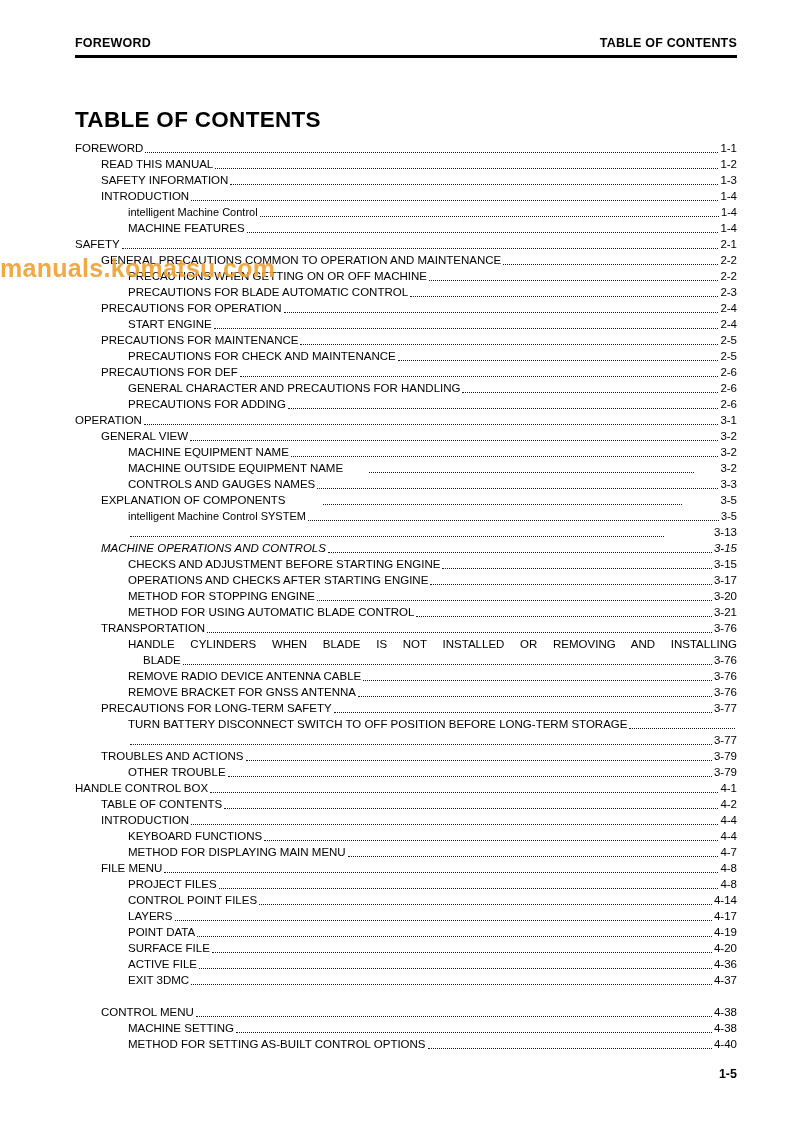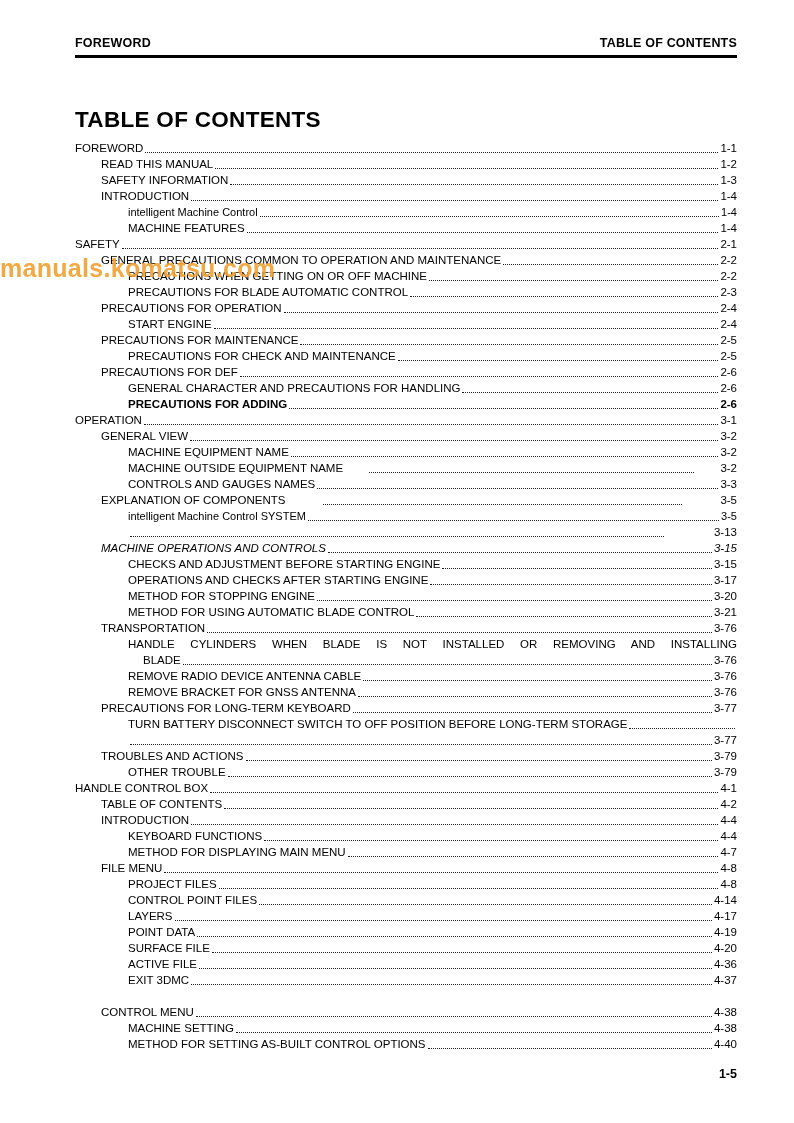--- a/index.html
+++ b/index.html
@@ -168,21 +168,21 @@
       <div class="toc-row" style="padding-left: 26px;">
     <span class="label">PRECAUTIONS FOR DEF</span>
     <span class="leader"></span>
     <span class="pagenum">2-6</span>
   </div>
       <div class="toc-row" style="padding-left: 53px;">
     <span class="label">GENERAL CHARACTER AND PRECAUTIONS FOR HANDLING</span>
     <span class="leader"></span>
     <span class="pagenum">2-6</span>
   </div>
-      <div class="toc-row" style="padding-left: 53px; font-weight: bold;">
+      <div class="toc-row" style="padding-left: 53px;">
     <span class="label">PRECAUTIONS FOR ADDING</span>
     <span class="leader"></span>
     <span class="pagenum">2-6</span>
   </div>
       <div class="toc-row" style="padding-left: 0px;">
     <span class="label">OPERATION</span>
     <span class="leader"></span>
     <span class="pagenum">3-1</span>
   </div>
       <div class="toc-row" style="padding-left: 26px;">
@@ -263,21 +263,21 @@
     <span class="label">REMOVE RADIO DEVICE ANTENNA CABLE</span>
     <span class="leader"></span>
     <span class="pagenum">3-76</span>
   </div>
       <div class="toc-row" style="padding-left: 53px;">
     <span class="label">REMOVE BRACKET FOR GNSS ANTENNA</span>
     <span class="leader"></span>
     <span class="pagenum">3-76</span>
   </div>
       <div class="toc-row" style="padding-left: 26px;">
-    <span class="label">PRECAUTIONS FOR LONG-TERM KEYBOARD</span>
+    <span class="label">PRECAUTIONS FOR LONG-TERM SAFETY</span>
     <span class="leader"></span>
     <span class="pagenum">3-77</span>
   </div>
       <div class="toc-row" style="padding-left: 53px;">
     <span class="label">TURN BATTERY DISCONNECT SWITCH TO OFF POSITION BEFORE LONG-TERM STORAGE</span>
     <span class="leader"></span>
 
   </div>
       <div class="toc-row" style="padding-left: 53px;">
 

